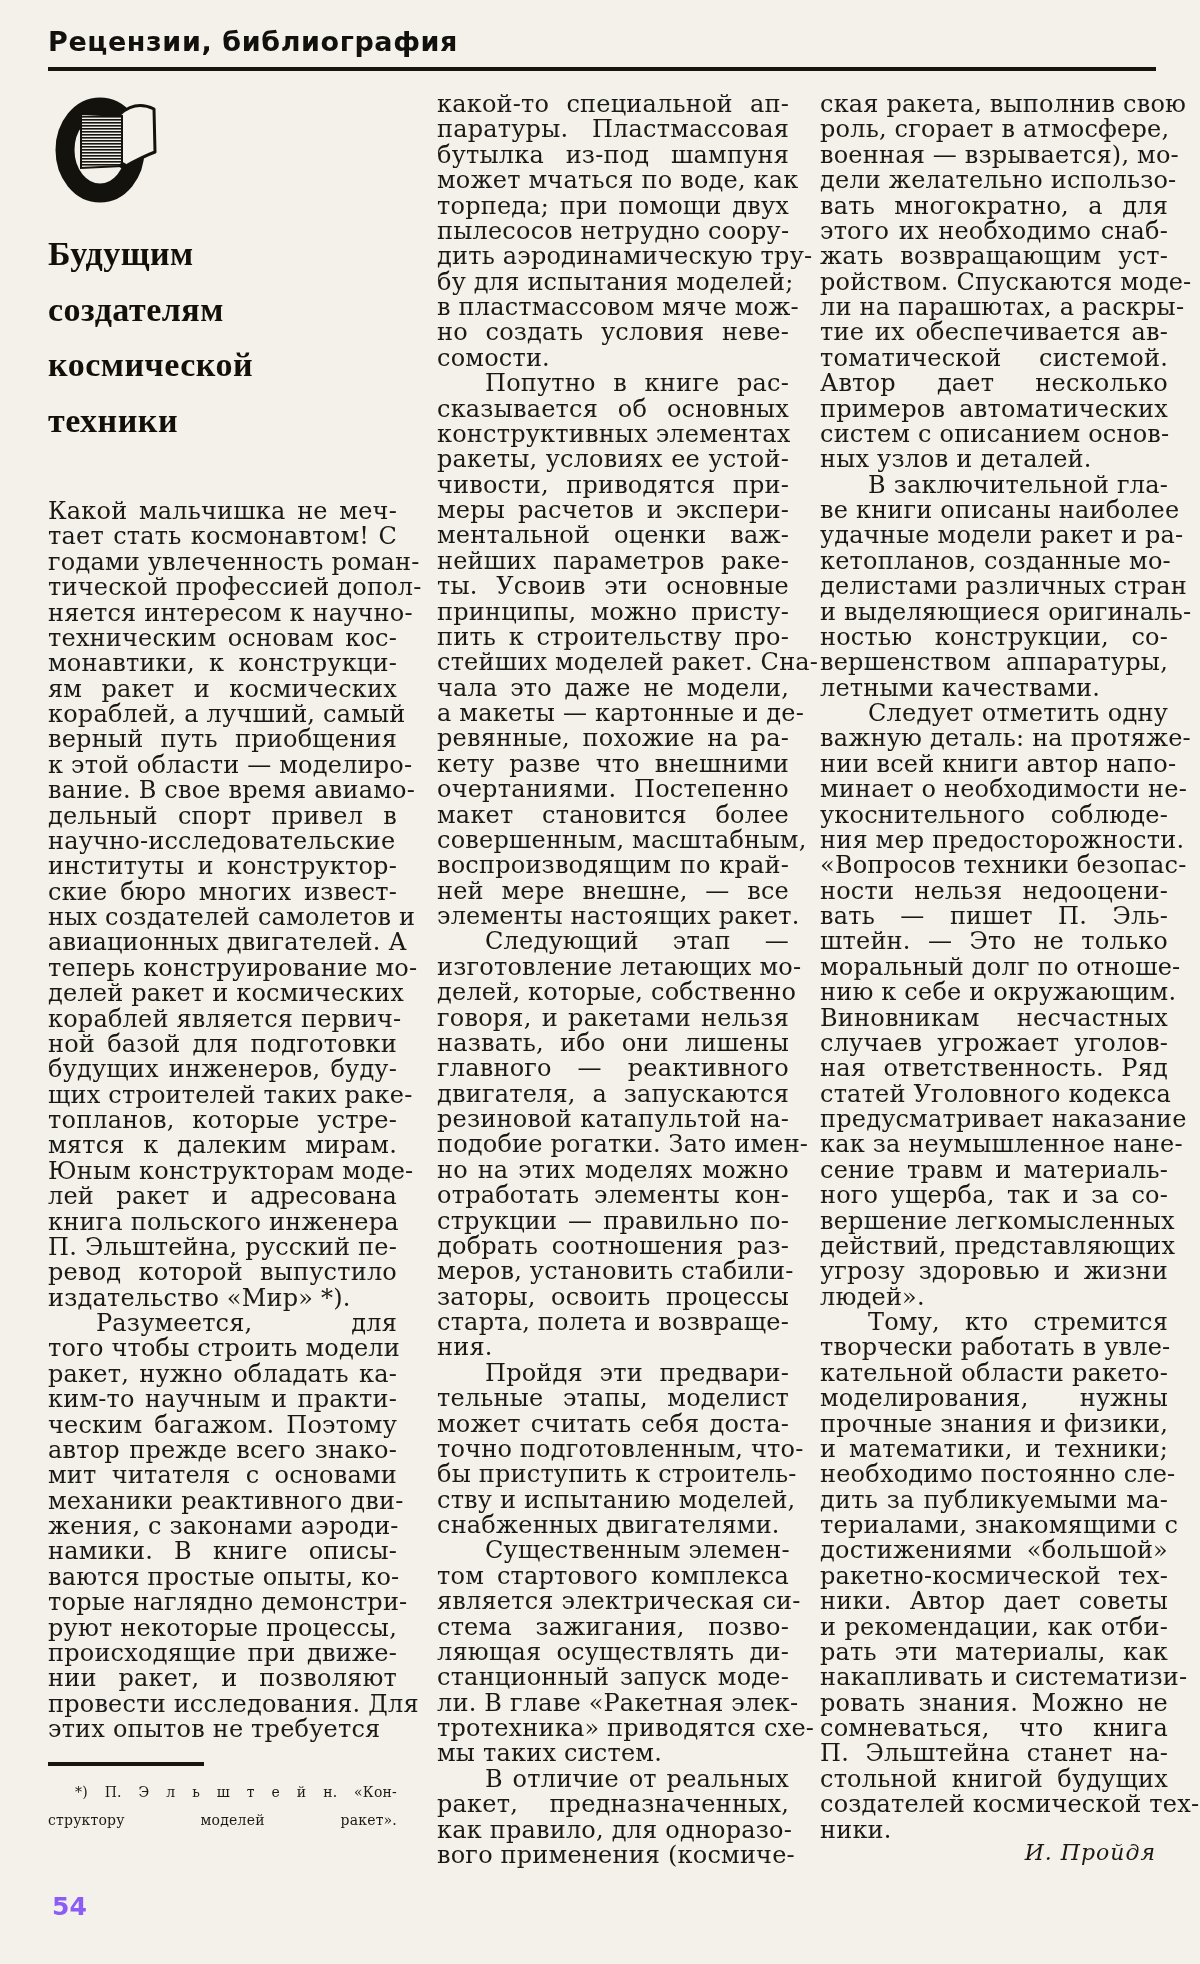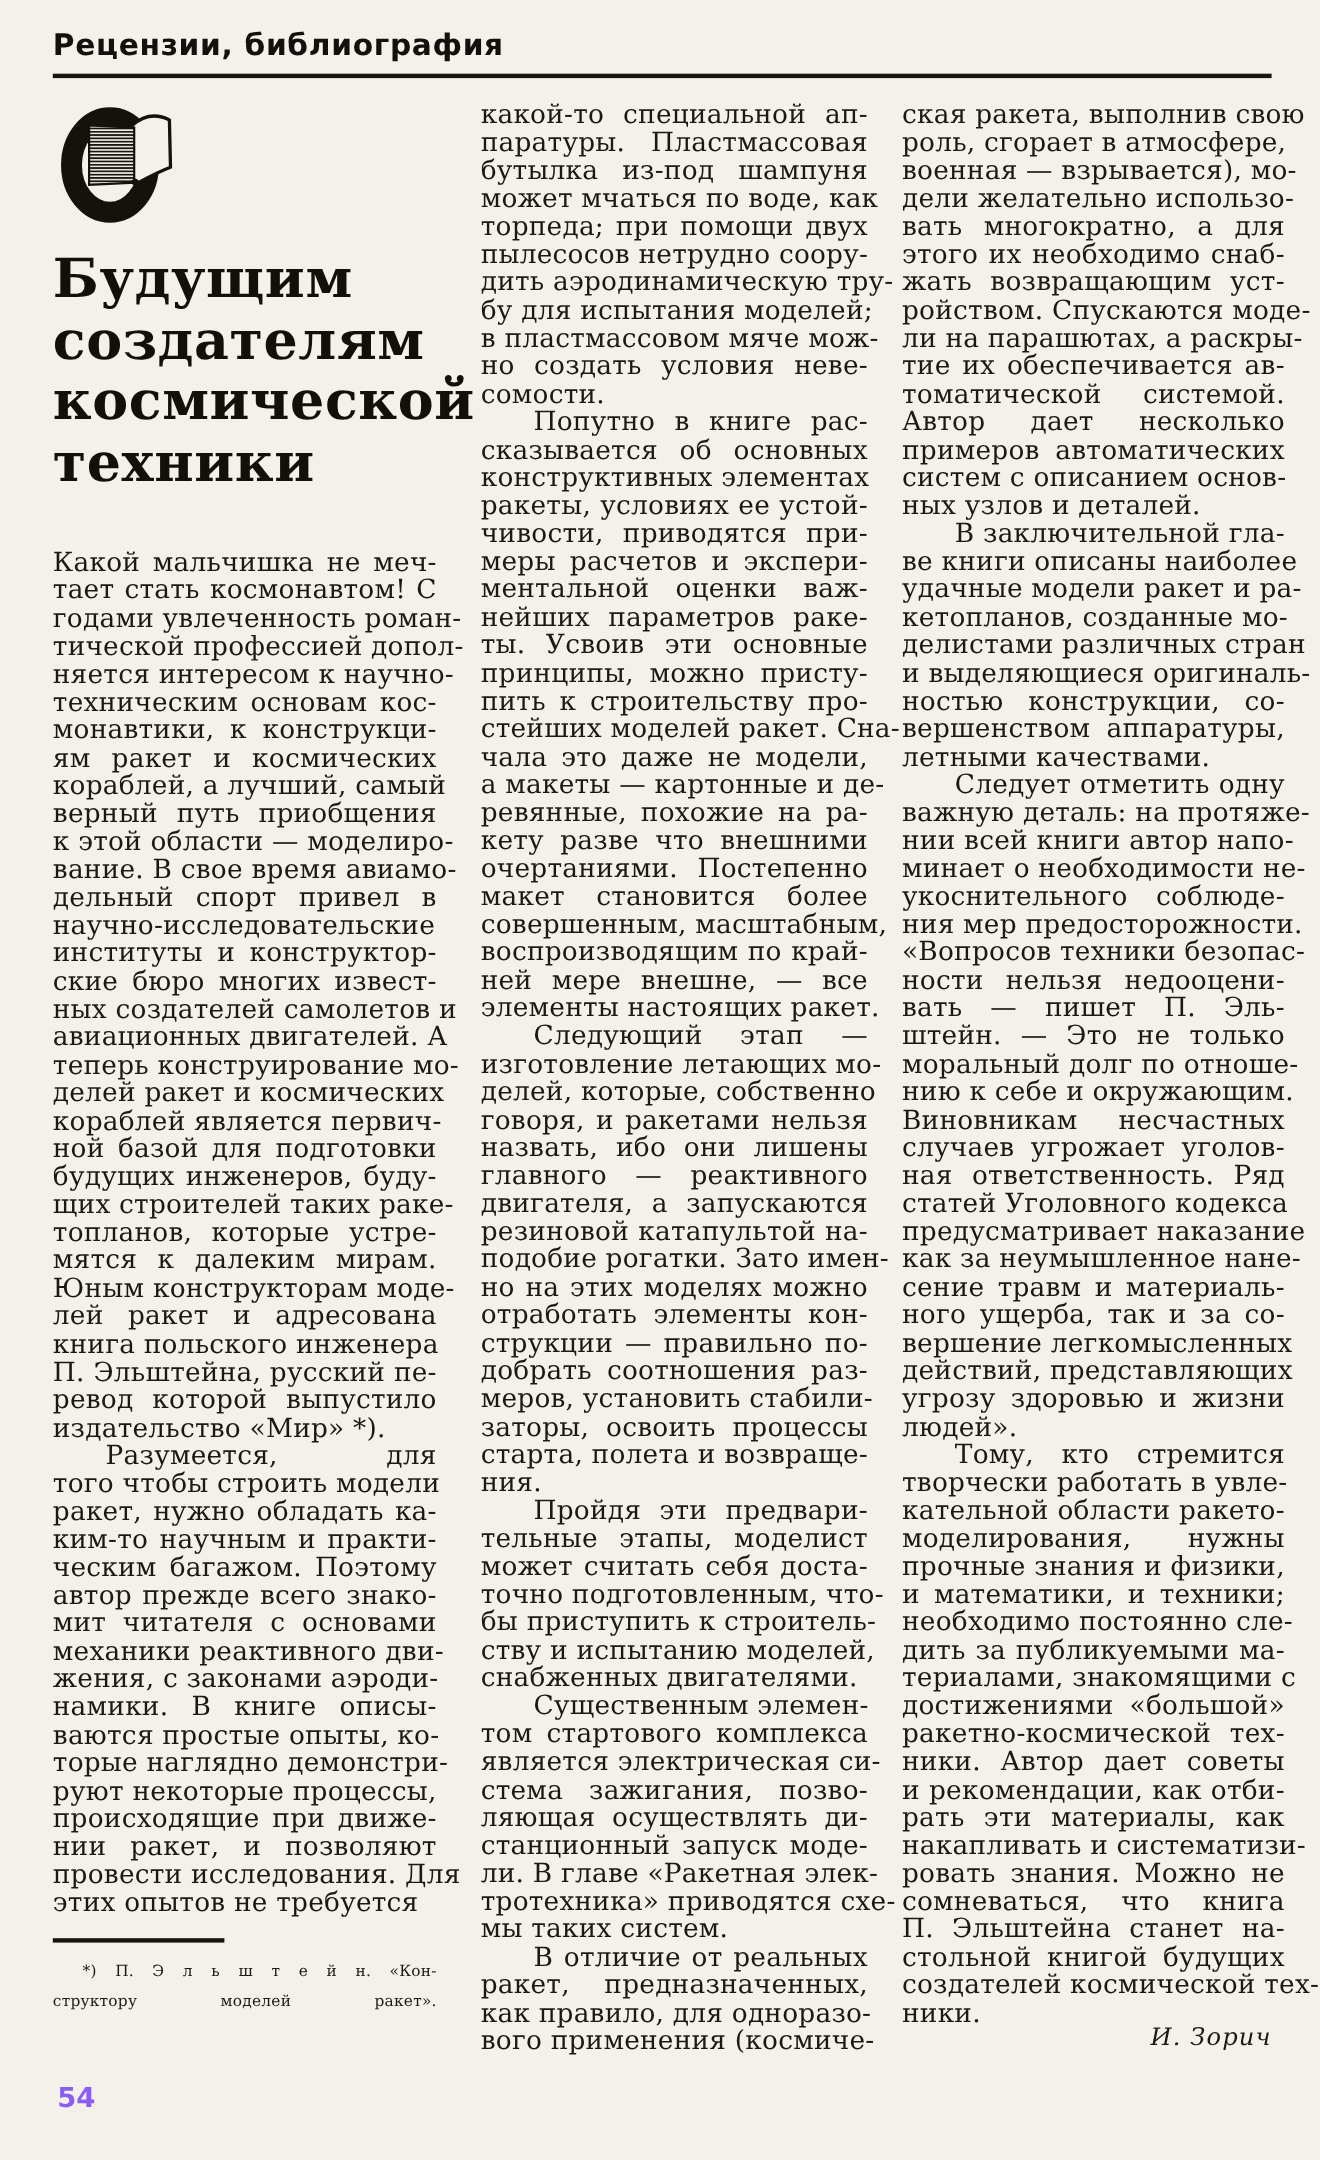--- a/index.html
+++ b/index.html
@@ -33,26 +33,27 @@
     position: absolute;
     left: 54px; top: 92px;
     width: 108px; height: 114px;
   }
   
   .title {
     position: absolute;
     left: 48px; top: 226px;
     width: 345px;
     margin: 0;
-    font-size: 49px;
+    font-size: 34px;
     line-height: 55.5px;
     font-weight: bold;
     letter-spacing: 0.5px;
     color: #131009;
     white-space: pre-line;
+    font-family: Liberation Serif, serif;
   }
   
   .col {
     position: absolute;
     font-size: 24px;
     line-height: 25.38px;
     letter-spacing: 0.2px;
   }
   .col-1 { left: 48px;  top: 499px; width: 349px; }
   .col-2 { left: 437px; top: 92px;  width: 352px; }
@@ -326,17 +327,17 @@
       <div class="line">создателей космической тех-</div>
       <div class="line end">ники.</div>
     </div>
 
   <div class="footnote-rule"></div>
   <div class="footnote">
       <div class="line ind">*) П. Э л ь ш т е й н. «Кон-</div>
       <div class="line">структору моделей ракет».</div>
     </div>
 
-  <div class="signature">И. Зорич</div>
+  <div class="signature">И. Пройдя</div>
 
   <div class="page-number">54</div>
 
 </div>
 
 </body></html>

